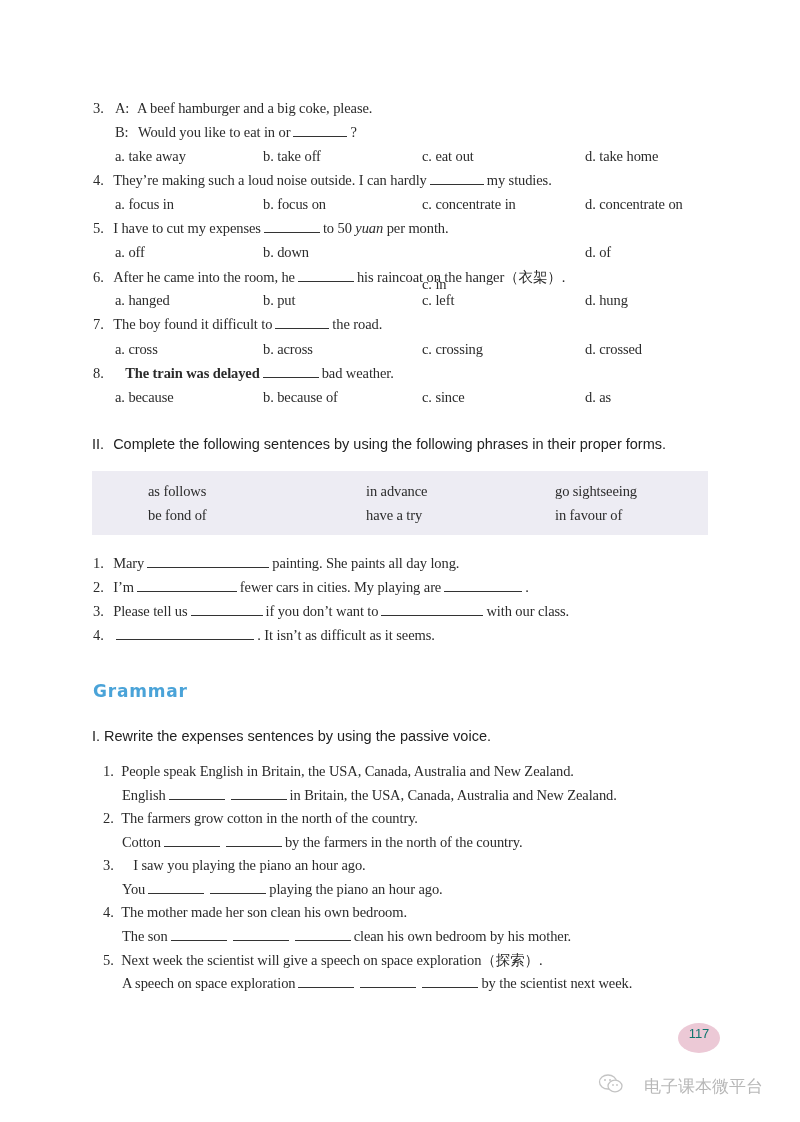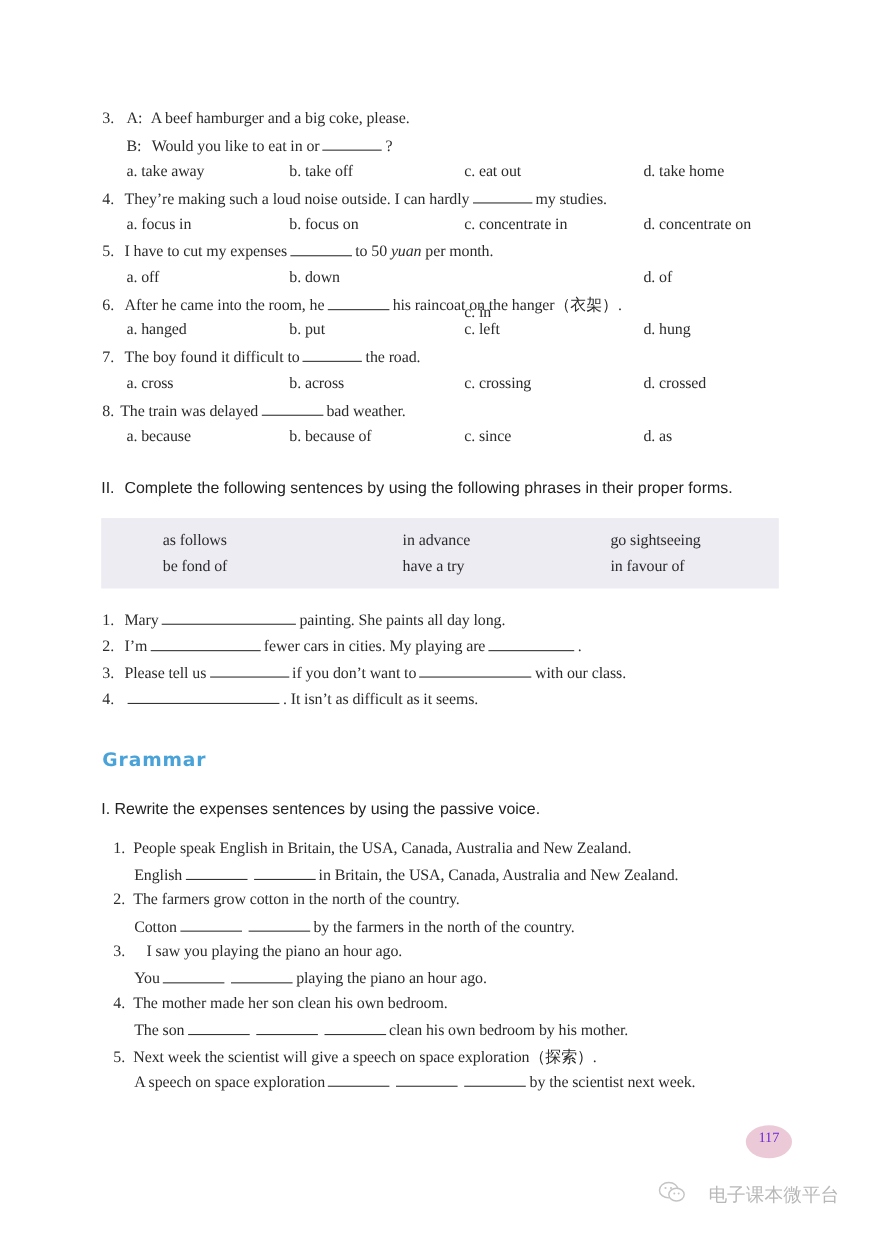--- a/index.html
+++ b/index.html
@@ -14,21 +14,21 @@
   .blank { display: inline-block; border-bottom: 1px solid #333; height: 12px; vertical-align: baseline; margin: 0 3px; }
   .phrase-box {
     position: absolute; left: 92px; top: 471px; width: 616px; height: 64px; background: #edecf3;
   }
   .grammar-title {
     position: absolute; left: 93px; top: 681px; font-family: "DejaVu Sans", "Liberation Sans", sans-serif;
     font-weight: bold; font-size: 17px; color: #4aa3d8; letter-spacing: 0.8px;
   }
   .page-num {
     position: absolute; left: 678px; top: 1023px; width: 42px; height: 30px; border-radius: 50%;
-    background: #ecc9d6; font-family: Liberation Serif, serif; font-size: 13px; color: #6d28d9;
+    background: #ecc9d6; font-family: Liberation Sans, sans-serif; font-size: 13px; color: #0f766e;
     text-align: center; line-height: 22px;
   }
   .watermark {
     position: absolute; left: 598px; top: 1073px; font-family: "DejaVu Sans", sans-serif; font-size: 17px;
     color: #b8b8b8; white-space: nowrap; display: flex; align-items: center; gap: 20px;
   }
   .it { font-style: italic; }
 </style>
 </head>
 <body>
@@ -91,21 +91,21 @@
   </div>
   <div class="abs serif" style="left:115px;top:341px;">a. cross</div>
   <div class="abs serif" style="left:263px;top:341px;">b. across</div>
   <div class="abs serif" style="left:422px;top:341px;">c. crossing</div>
   <div class="abs serif" style="left:585px;top:341px;">d. crossed</div>
 </div>
 
 <div>
   <div class="abs serif" style="left:93px;top:365px;">
     <span>8.</span>
-    <span style="margin-left:2px;">The train was delayed</span><span class="blank" style="width:56px;"></span><span>bad weather.</span>
+    <span style="margin-left:18px;font-weight:bold;">The train was delayed</span><span class="blank" style="width:56px;"></span><span>bad weather.</span>
   </div>
   <div class="abs serif" style="left:115px;top:389px;">a. because</div>
   <div class="abs serif" style="left:263px;top:389px;">b. because of</div>
   <div class="abs serif" style="left:422px;top:389px;">c. since</div>
   <div class="abs serif" style="left:585px;top:389px;">d. as</div>
 </div>
 
 <div class="abs sans" style="left:92px;top:436px;">
   <span>II.</span>
   <span style="margin-left:5px;">Complete the following sentences by using the following phrases in their proper forms.</span>

